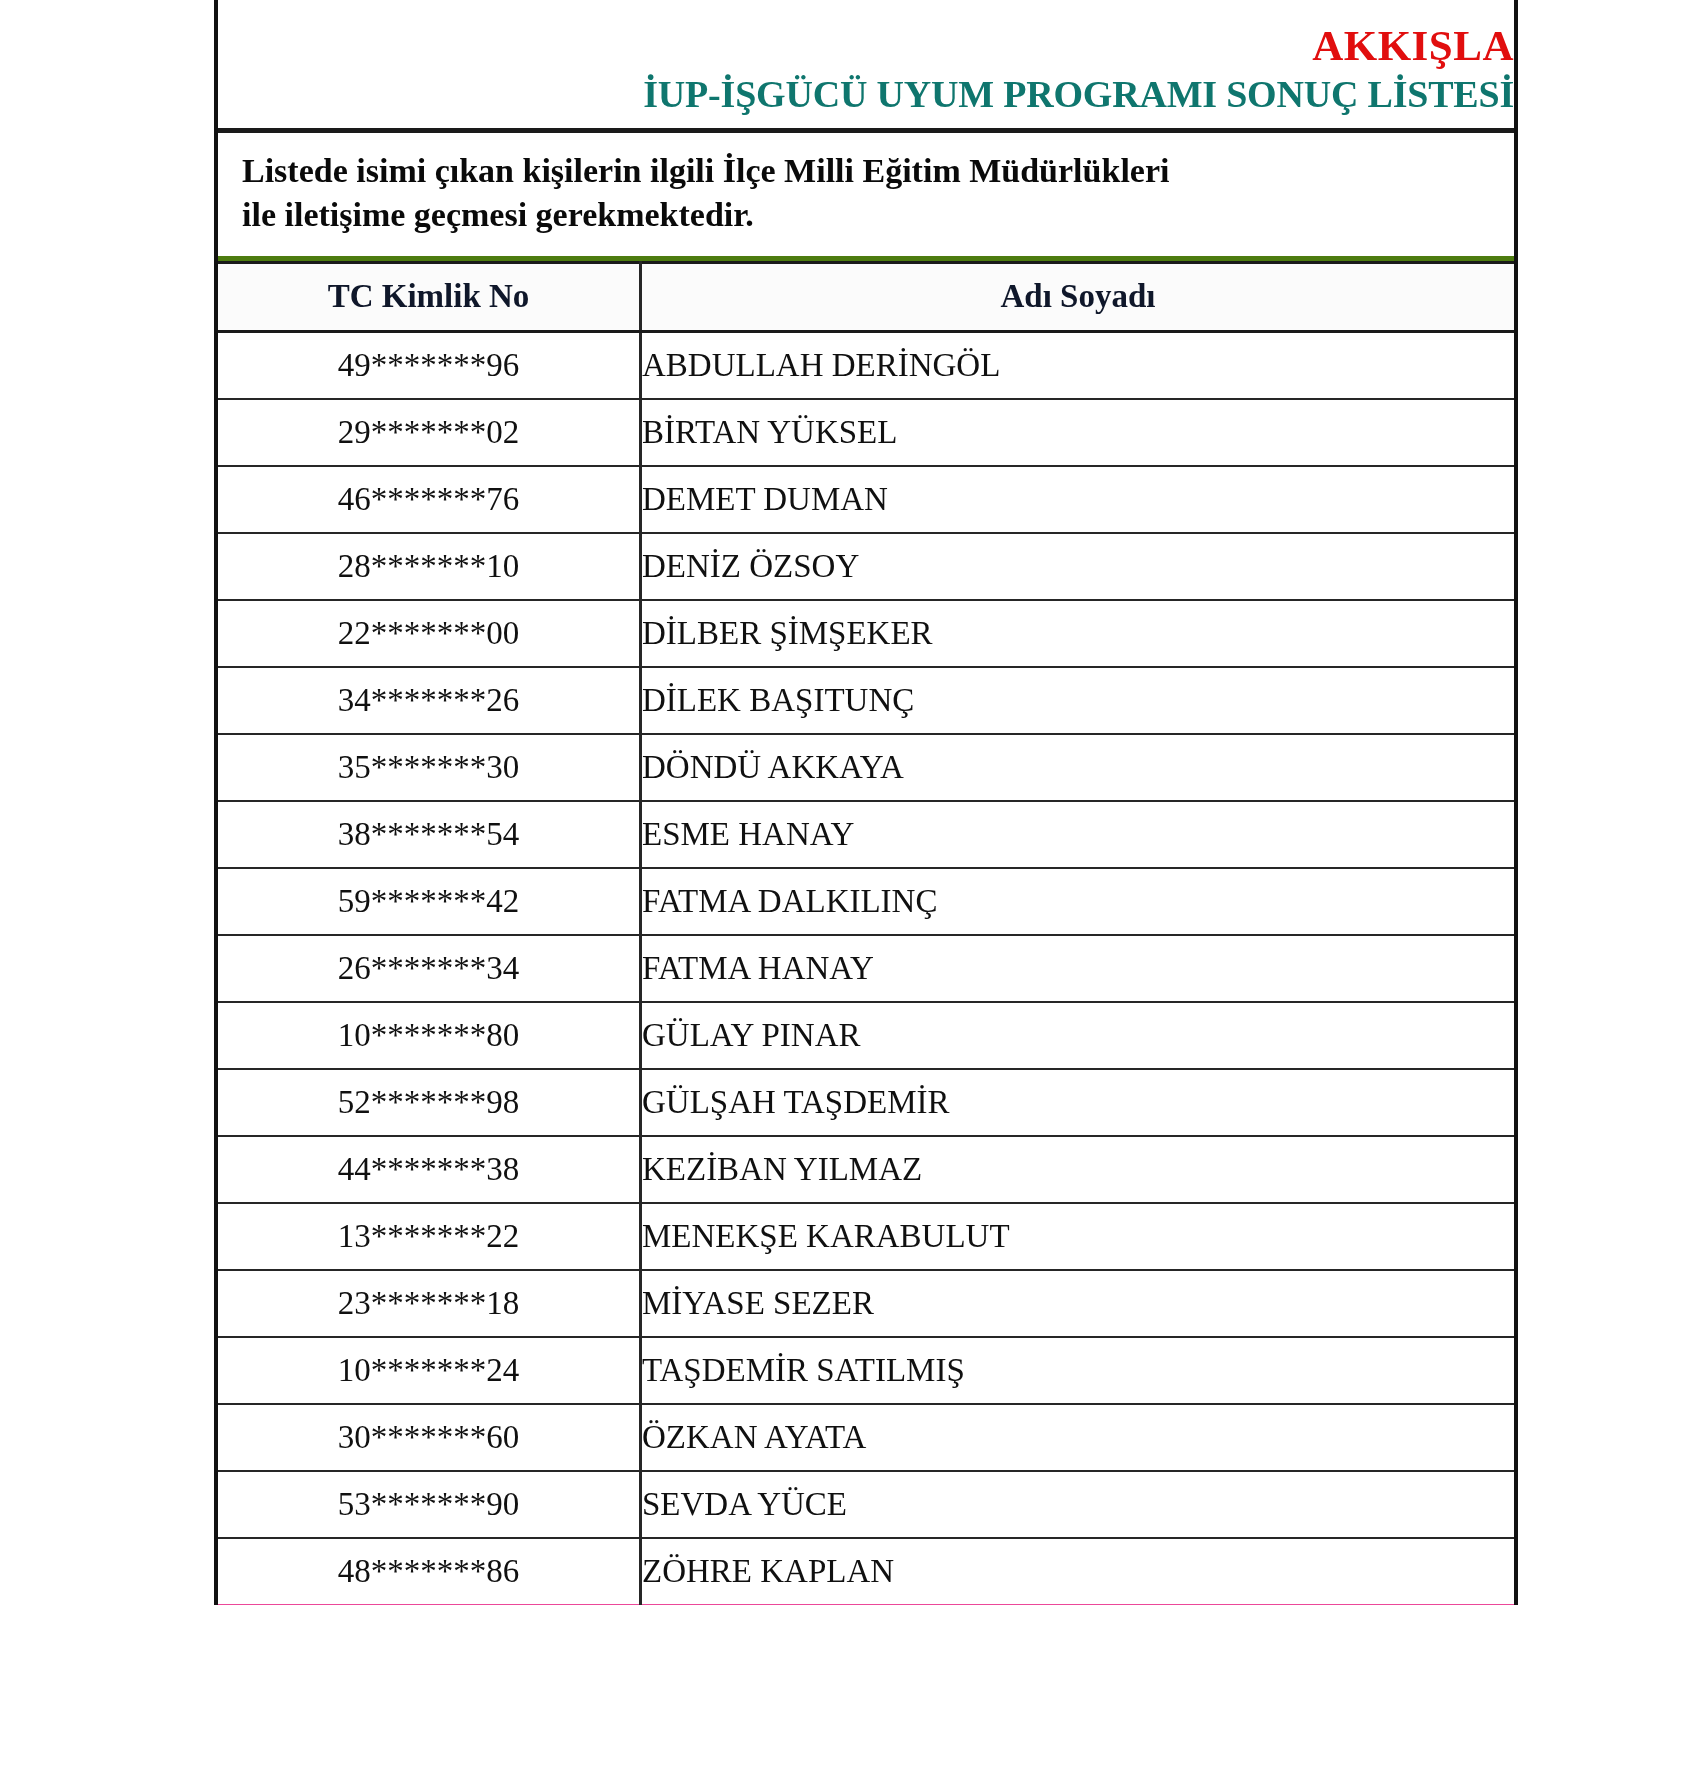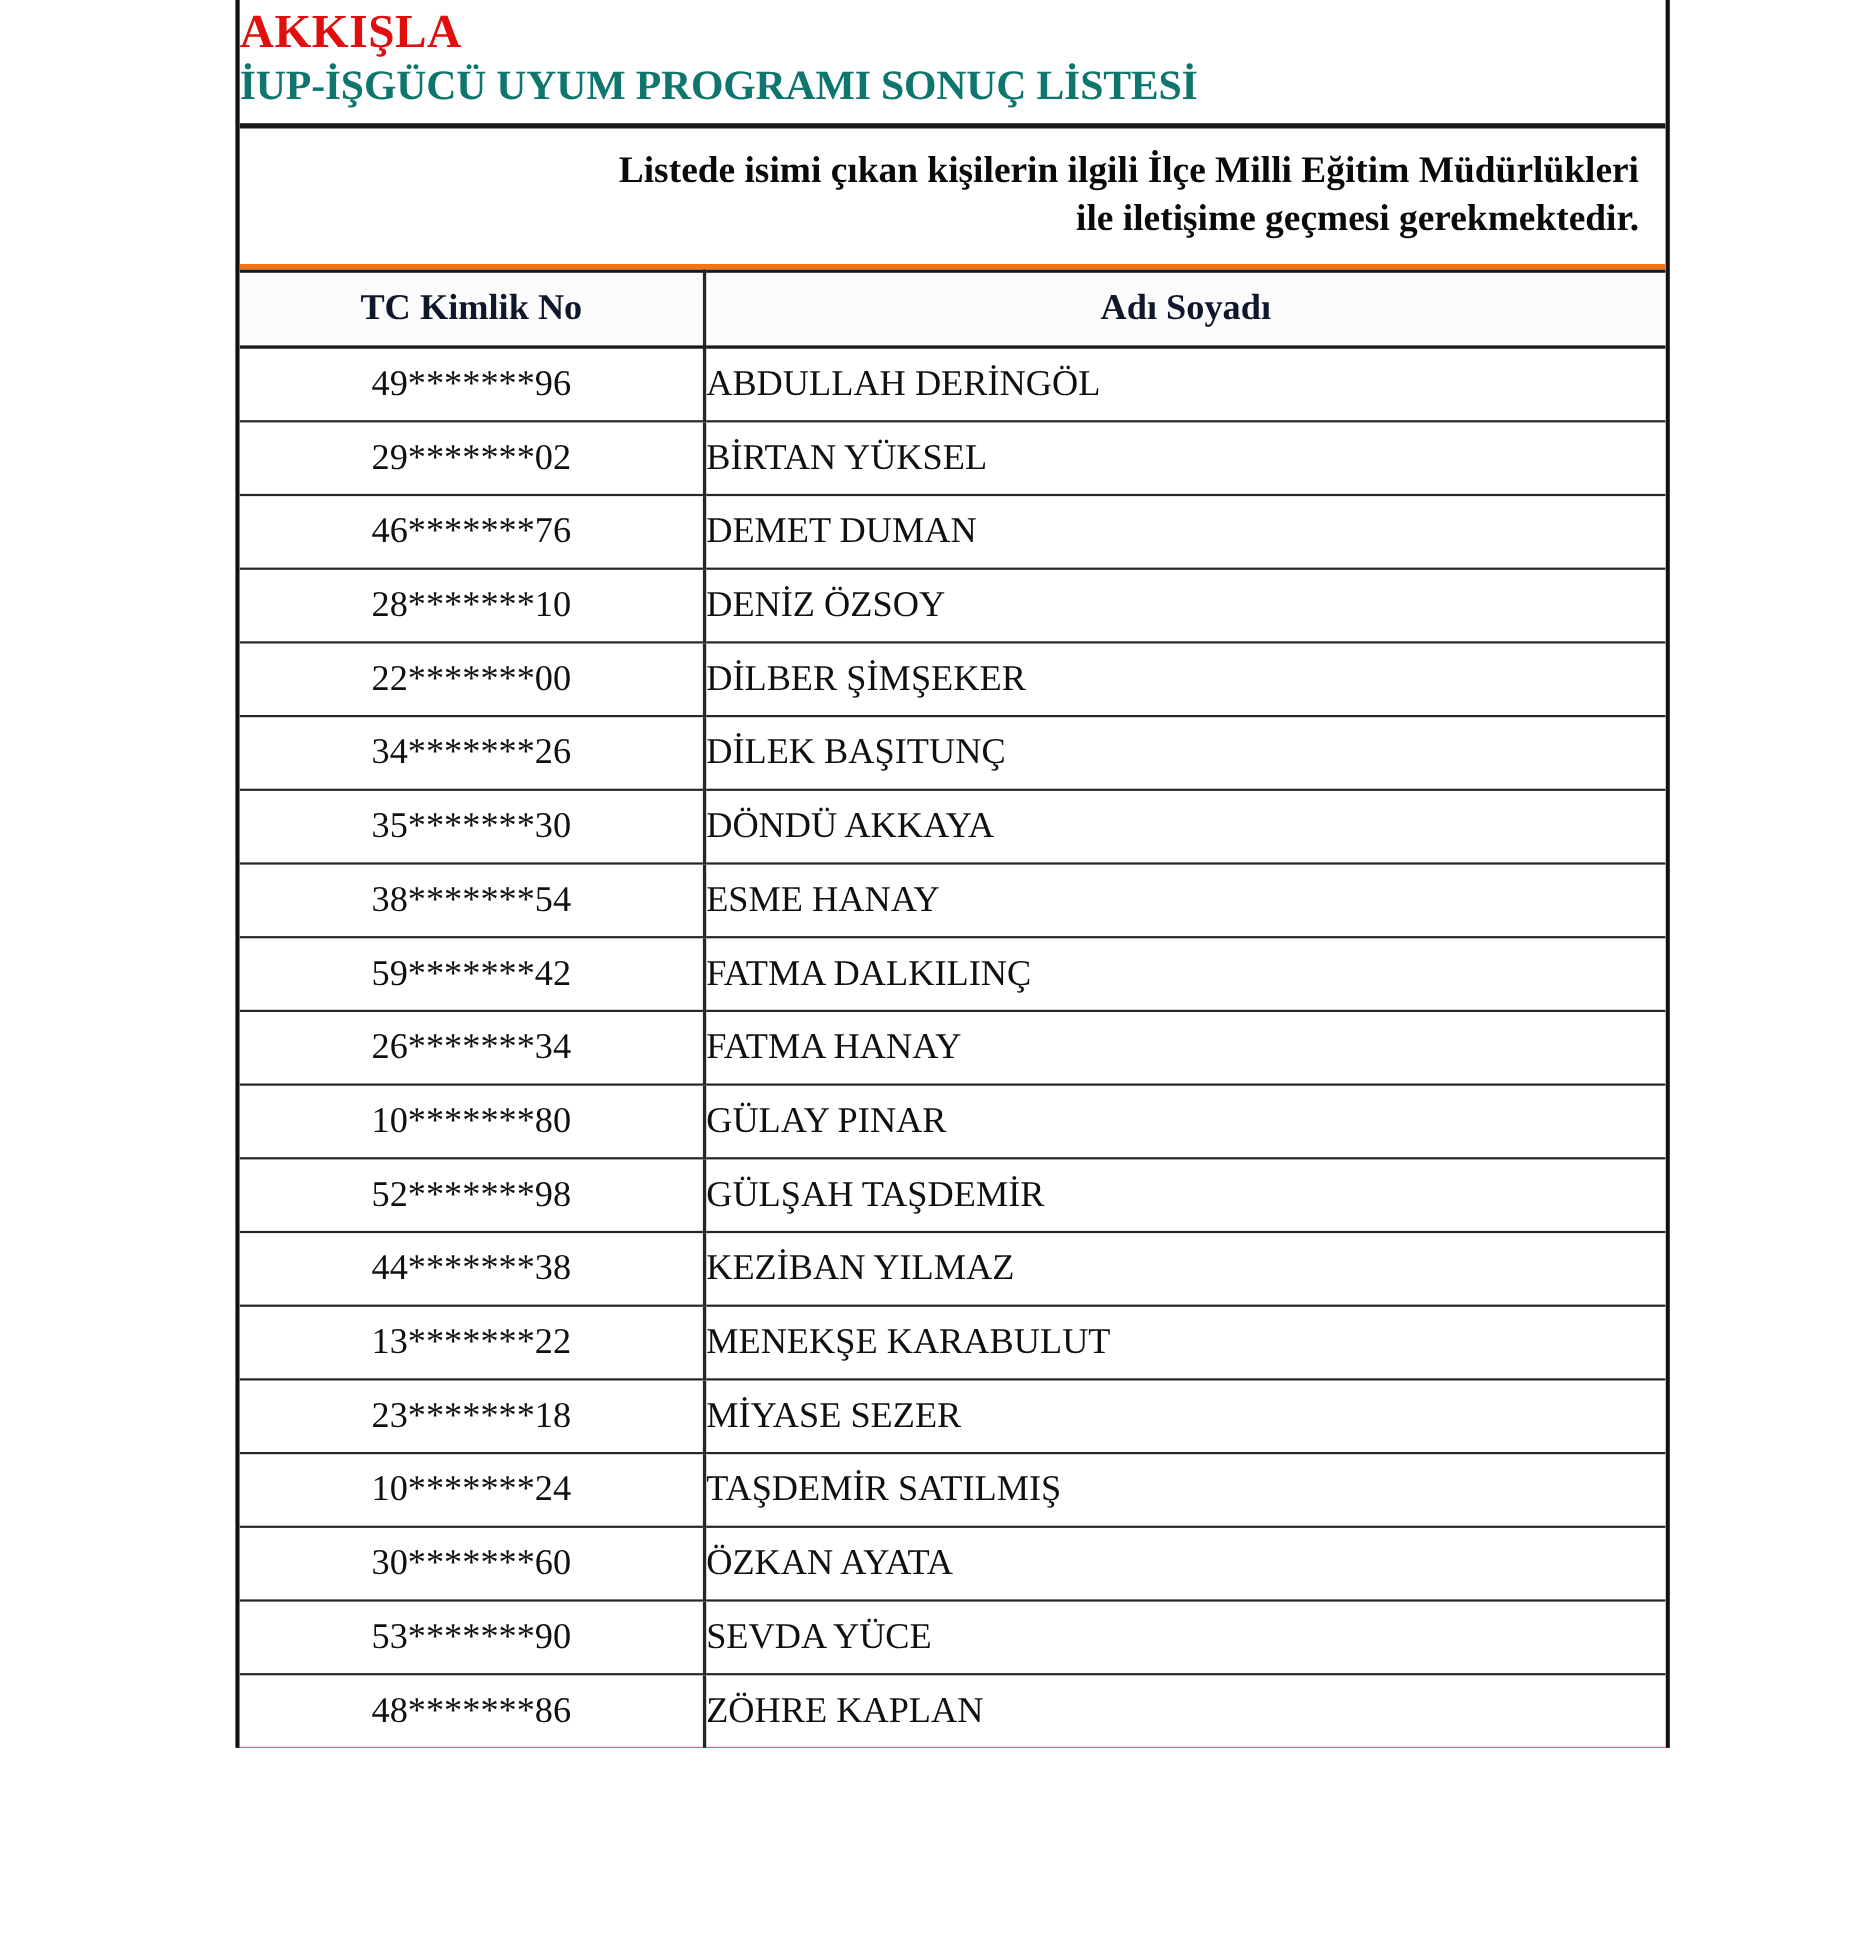--- a/index.html
+++ b/index.html
@@ -29,22 +29,22 @@
     width: 1304px;
     border-left: 4px solid #111111;
     border-right: 4px solid #111111;
     box-sizing: border-box;
     background: #ffffff;
   }
 
   
   .title-block {
     border-bottom: 5px solid #1a1a1a;
-    padding: 2px 0 6px 0;
-    text-align: left;
+    padding: 18px 0 6px 0;
+    text-align: right;
     background: #ffffff;
   }
   .title-main {
     font-size: 43px;
     font-weight: bold;
     color: #e10e0e;
     letter-spacing: 0.5px;
     line-height: 1.12;
     margin: 4px 0 2px 0;
     font-family: "Liberation Serif", "DejaVu Serif", serif;
@@ -54,23 +54,23 @@
     font-weight: bold;
     color: #0f766e;
     line-height: 1.16;
     margin: 2px 0 6px 0;
     letter-spacing: -0.2px;
     font-family: "Liberation Serif", "DejaVu Serif", serif;
   }
 
   
   .notice-block {
-    border-bottom: 5px solid #f97316;
+    border-bottom: 5px solid #4d7c0f;
     padding: 16px 24px 18px 24px;
-    text-align: right;
+    text-align: left;
     background: #ffffff;
   }
   .notice-text {
     font-size: 34px;
     font-weight: bold;
     color: #0a0a0a;
     line-height: 1.30;
     font-family: "Liberation Serif", "DejaVu Serif", serif;
   }
 

